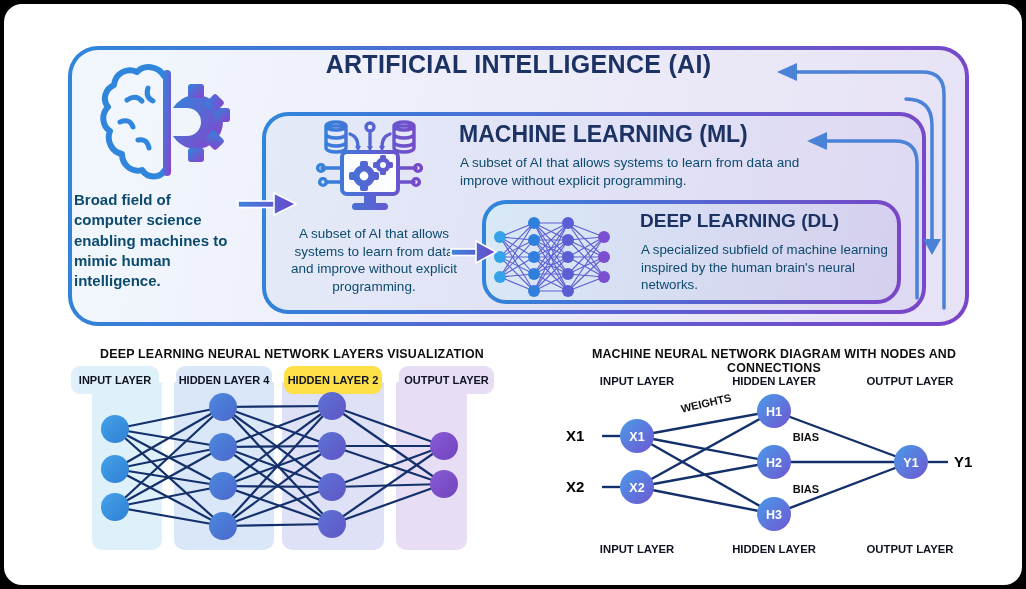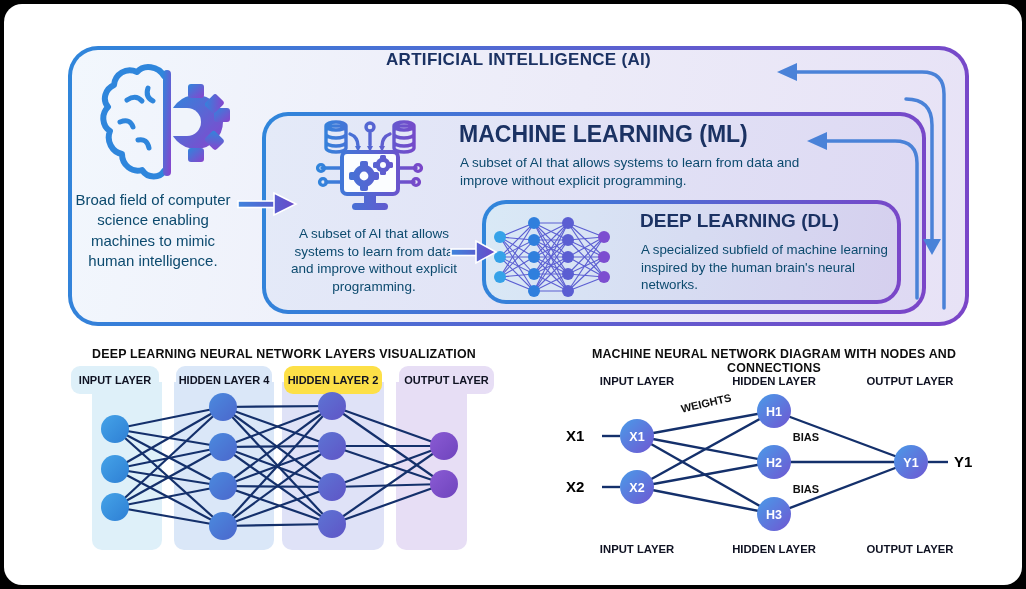--- a/index.html
+++ b/index.html
@@ -11,26 +11,26 @@
   
   .gbox{position:absolute;background:linear-gradient(100deg,#2f86db,#7b45c8);}
   .gbox .fill{position:absolute;}
   #ai-box{left:64px;top:42px;width:901px;height:280px;border-radius:30px;}
   #ai-box .fill{inset:4px;border-radius:26px;background:linear-gradient(100deg,#f2f7fd,#ecebf8 55%,#e7e2f6);}
   #ml-box{left:258px;top:108px;width:664px;height:202px;border-radius:26px;}
   #ml-box .fill{inset:4px;border-radius:22px;background:linear-gradient(100deg,#e4eaf8,#ded9f3);}
   #dl-box{left:478px;top:196px;width:419px;height:104px;border-radius:24px;}
   #dl-box .fill{inset:4px;border-radius:20px;background:linear-gradient(100deg,#d9e9f6,#d5cfee);}
 
-  .h-ai{left:64px;top:46px;width:901px;text-align:center;font-size:17px;font-weight:800;
+  .h-ai{left:64px;top:46px;width:901px;text-align:center;font-size:25px;font-weight:800;
         color:#1b3263;letter-spacing:.3px;}
   .h-ml{left:455px;top:117px;font-size:23px;font-weight:700;color:#1b3263;}
   .h-dl{left:636px;top:206px;font-size:19px;font-weight:800;color:#1b3263;}
   .body-txt{color:#0c4a6e;}
-  .ai-desc{left:70px;top:186px;width:158px;text-align:center;font-size:15px;line-height:1.35;font-weight:400;}
+  .ai-desc{left:70px;top:186px;width:158px;font-size:15px;line-height:1.35;font-weight:700;}
   .ml-sub{left:456px;top:150px;width:355px;font-size:13.5px;line-height:1.32;}
   .ml-cap{left:285px;top:221px;width:170px;text-align:center;font-size:13.5px;line-height:1.3;}
   .dl-desc{left:637px;top:237px;width:260px;font-size:13.3px;line-height:1.32;}
 
   
   .panel-title{font-size:12.4px;font-weight:800;color:#0d0d0d;letter-spacing:.2px;text-align:center;}
   #bl{left:55px;top:338px;width:450px;height:218px;}
   #br{left:540px;top:338px;width:480px;height:218px;}
   .pill{position:absolute;top:24px;height:28px;border-radius:9px;display:flex;align-items:center;
         justify-content:center;font-size:11px;font-weight:800;color:#0f1222;z-index:2;}
@@ -243,21 +243,21 @@
         <path d="M 838,53 Q 864,53 864,79 L 864,198"></path>
       </g>
       <g fill="#4a82d8">
         <polygon points="709,26 729,17 729,35"></polygon>
         <polygon points="739,95 759,86 759,104"></polygon>
         <polygon points="864,209 855,193 873,193"></polygon>
       </g>
     </svg>
 
     <div class="abs" id="bl">
-      <div class="panel-title abs" style="left:0;top:5px;width:450px">DEEP LEARNING NEURAL NETWORK LAYERS VISUALIZATION</div>
+      <div class="panel-title abs" style="left:8px;top:5px;width:450px">DEEP LEARNING NEURAL NETWORK LAYERS VISUALIZATION</div>
 
       <div class="colbody" style="left:33px;width:70px;background:#def0f9"></div>
       <div class="colbody" style="left:115px;width:100px;background:#dae7f8"></div>
       <div class="colbody" style="left:223px;width:102px;background:#dfe2f7"></div>
       <div class="colbody" style="left:337px;width:71px;background:#e7def5"></div>
 
       <div class="pill" style="left:12px;width:88px;background:#def0f9">INPUT LAYER</div>
       <div class="pill" style="left:117px;width:96px;background:#dae7f8">HIDDEN LAYER 4</div>
       <div class="pill" style="left:225px;width:98px;background:#fde047">HIDDEN LAYER 2</div>
       <div class="pill" style="left:340px;width:95px;background:#e7def5">OUTPUT LAYER</div>

